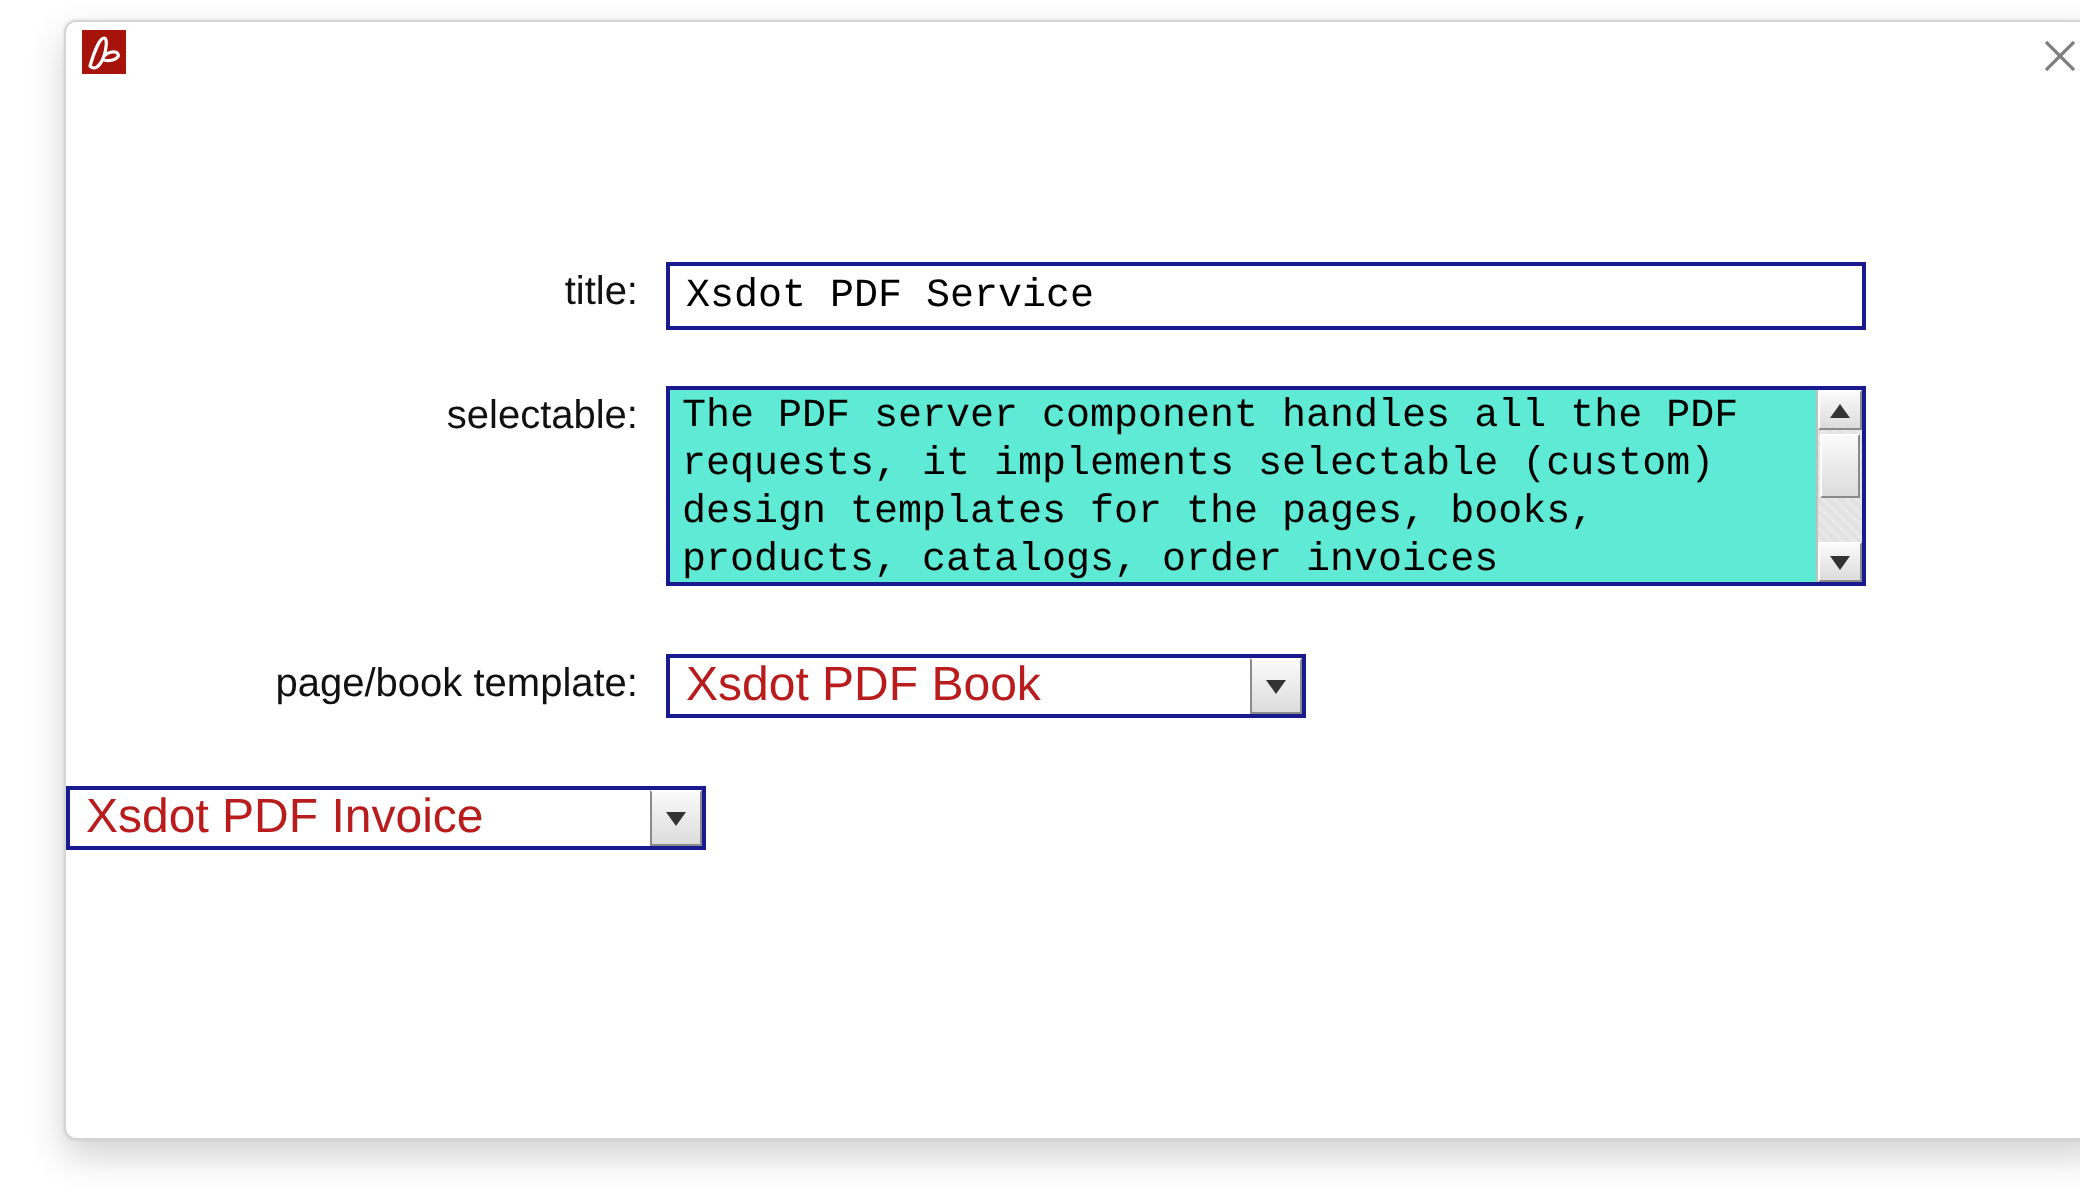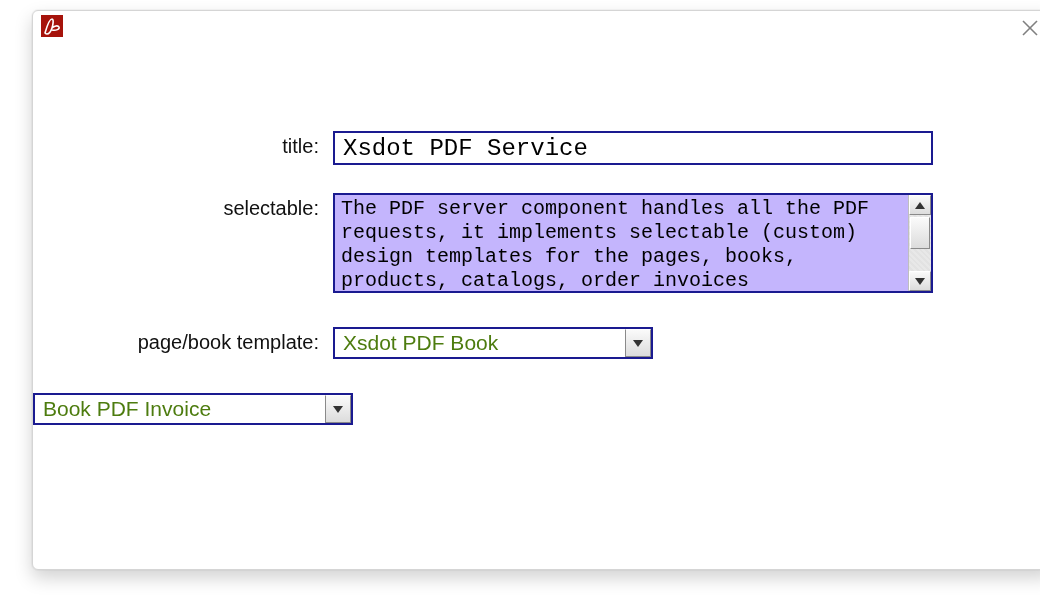--- a/index.html
+++ b/index.html
@@ -75,31 +75,31 @@
   .field-col {
     flex: 0 0 auto;
   }
 
   .text-input {
     width: 600px;
     height: 34px;
     border: 2px solid #1a1a90;
     background: #ffffff;
     font-family: "Courier New", Courier, monospace;
-    font-size: 24px;
+    font-size: 20px;
     padding: 2px 8px;
     box-sizing: border-box;
     outline: none;
   }
 
   .textarea-wrap {
     width: 600px;
     height: 100px;
     border: 2px solid #1a1a90;
-    background: #c4b5fd;
+    background: #5eead4;
     box-sizing: border-box;
     display: flex;
     overflow: hidden;
   }
   .textarea-content {
     flex: 1 1 auto;
     font-family: "Courier New", Courier, monospace;
     font-size: 20px;
     line-height: 24px;
     padding: 2px 6px;
@@ -161,24 +161,24 @@
     height: 32px;
     border: 2px solid #1a1a90;
     background: #ffffff;
     box-sizing: border-box;
     display: flex;
     align-items: stretch;
     cursor: pointer;
   }
   .select-value {
     flex: 1 1 auto;
-    font-size: 21px;
+    font-size: 24px;
     line-height: 28px;
     padding: 0 8px;
-    color: #4d7c0f;
+    color: #b91c1c;
     white-space: nowrap;
     overflow: hidden;
   }
   .select-btn {
     flex: 0 0 24px;
     background: linear-gradient(to bottom, #fafafa, #dcdcdc);
     border-left: 1px solid #8a8a8a;
     border-top: 1px solid #ffffff;
     border-right: 1px solid #8a8a8a;
     border-bottom: 1px solid #8a8a8a;
@@ -253,21 +253,21 @@
             <div class="select-btn">
                 <div class="tri-down"></div>
               </div>
           </div>
         </div>
       </div>
 
       <div class="row tight">
         <div class="field-col">
           <div class="select-box">
-            <div class="select-value">Book PDF Invoice</div>
+            <div class="select-value">Xsdot PDF Invoice</div>
             <div class="select-btn">
                 <div class="tri-down"></div>
               </div>
           </div>
         </div>
       </div>
 
     </div>
 
   </div>

